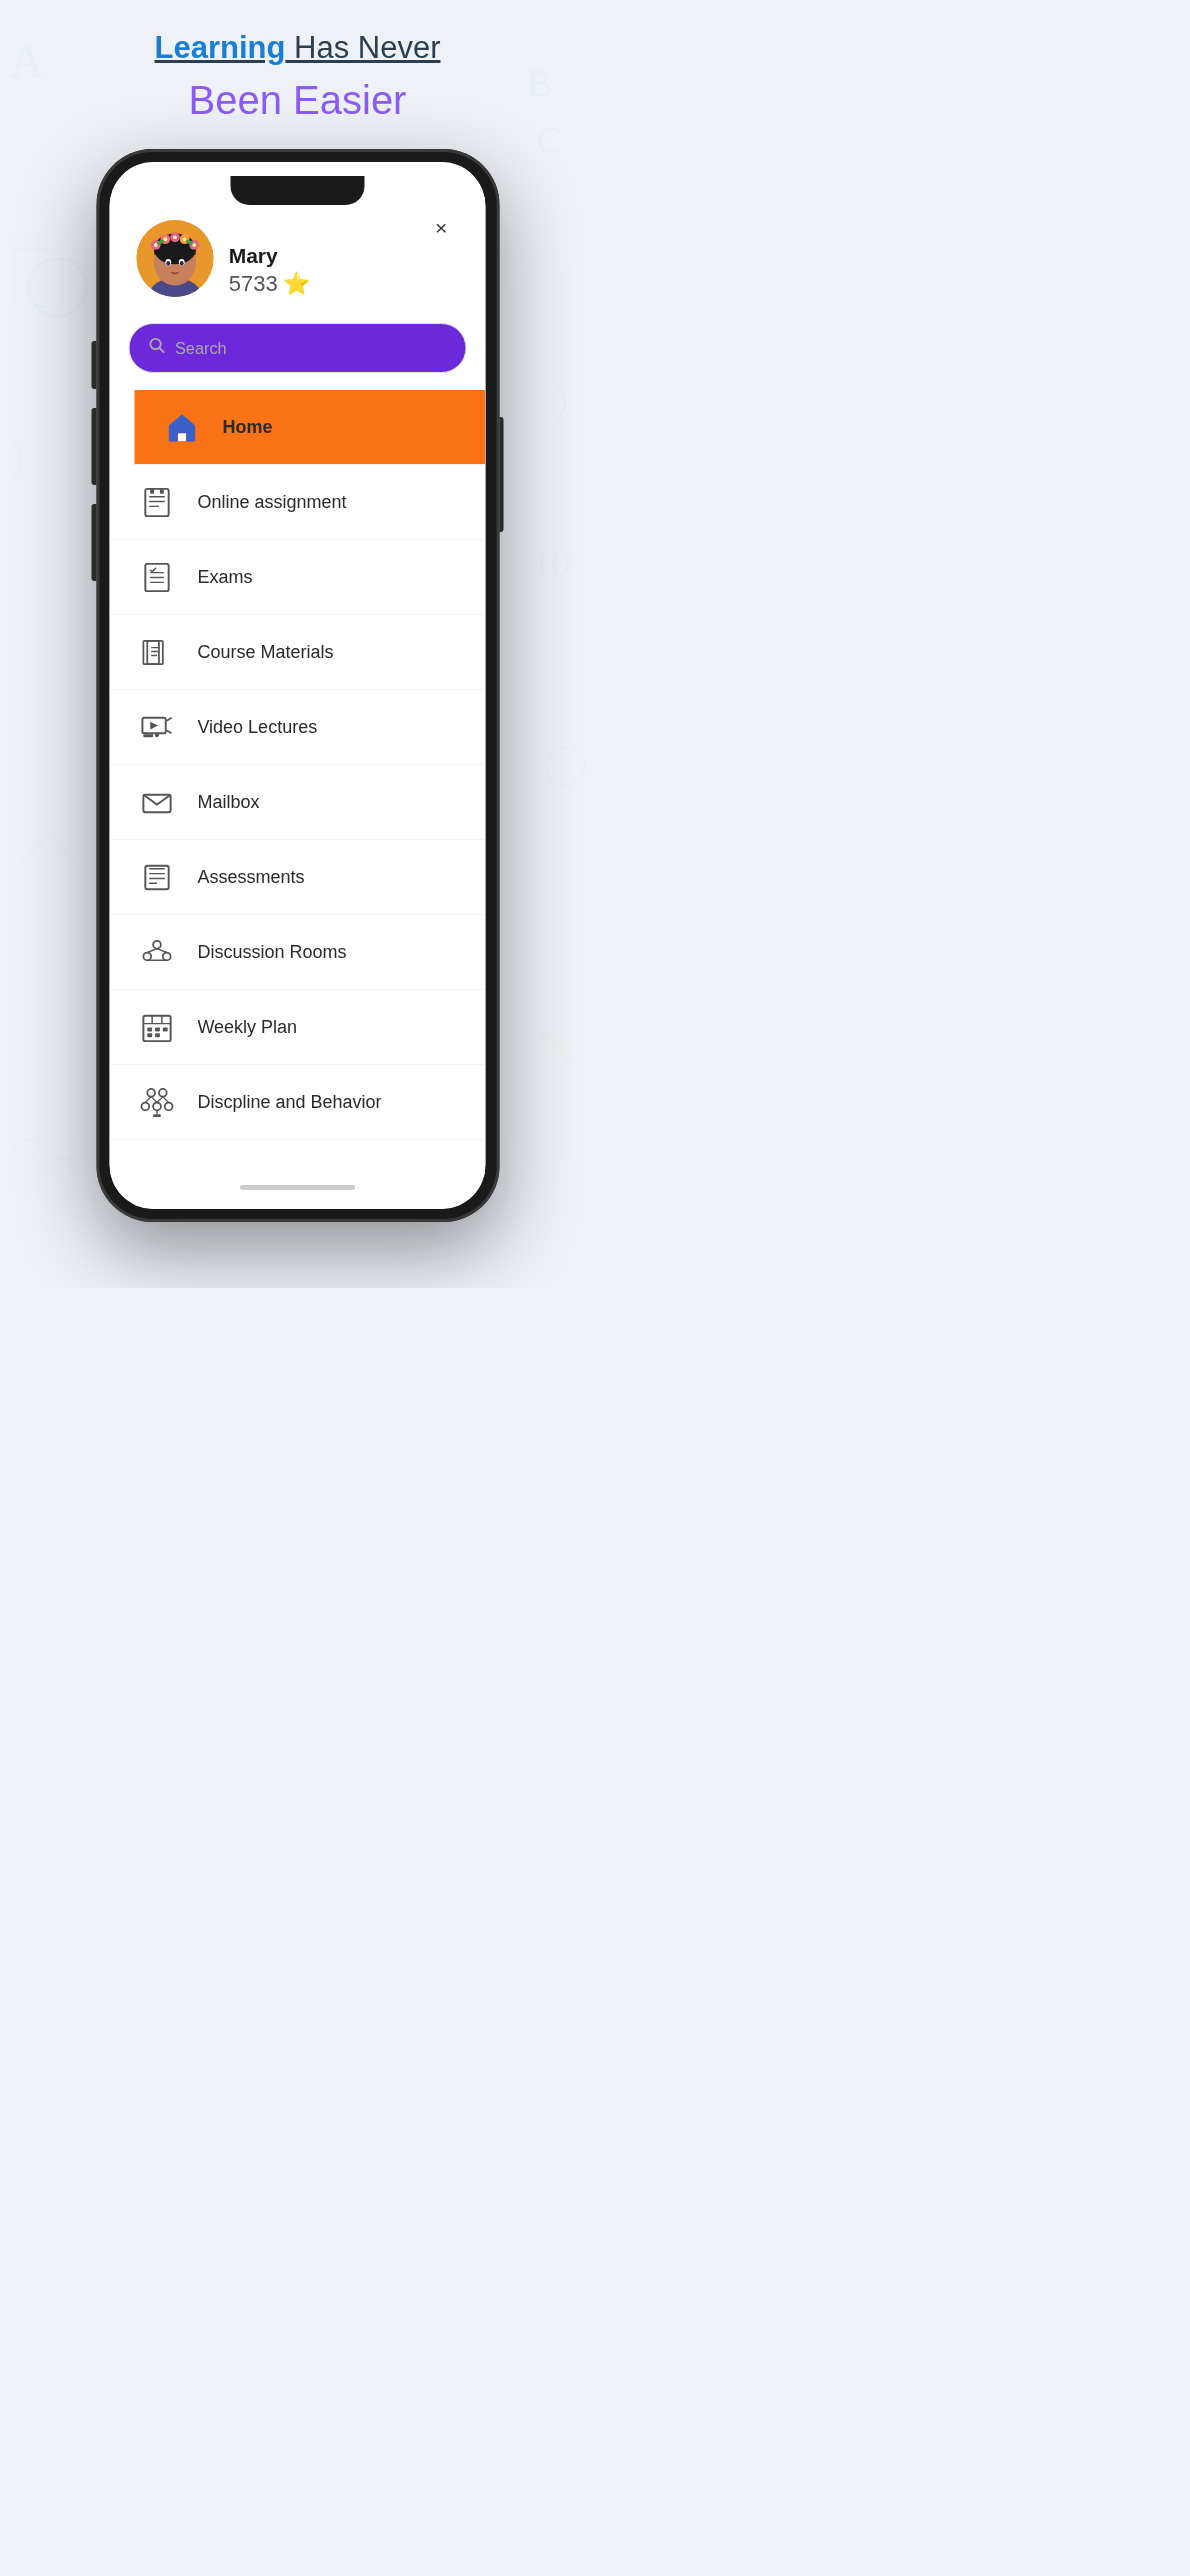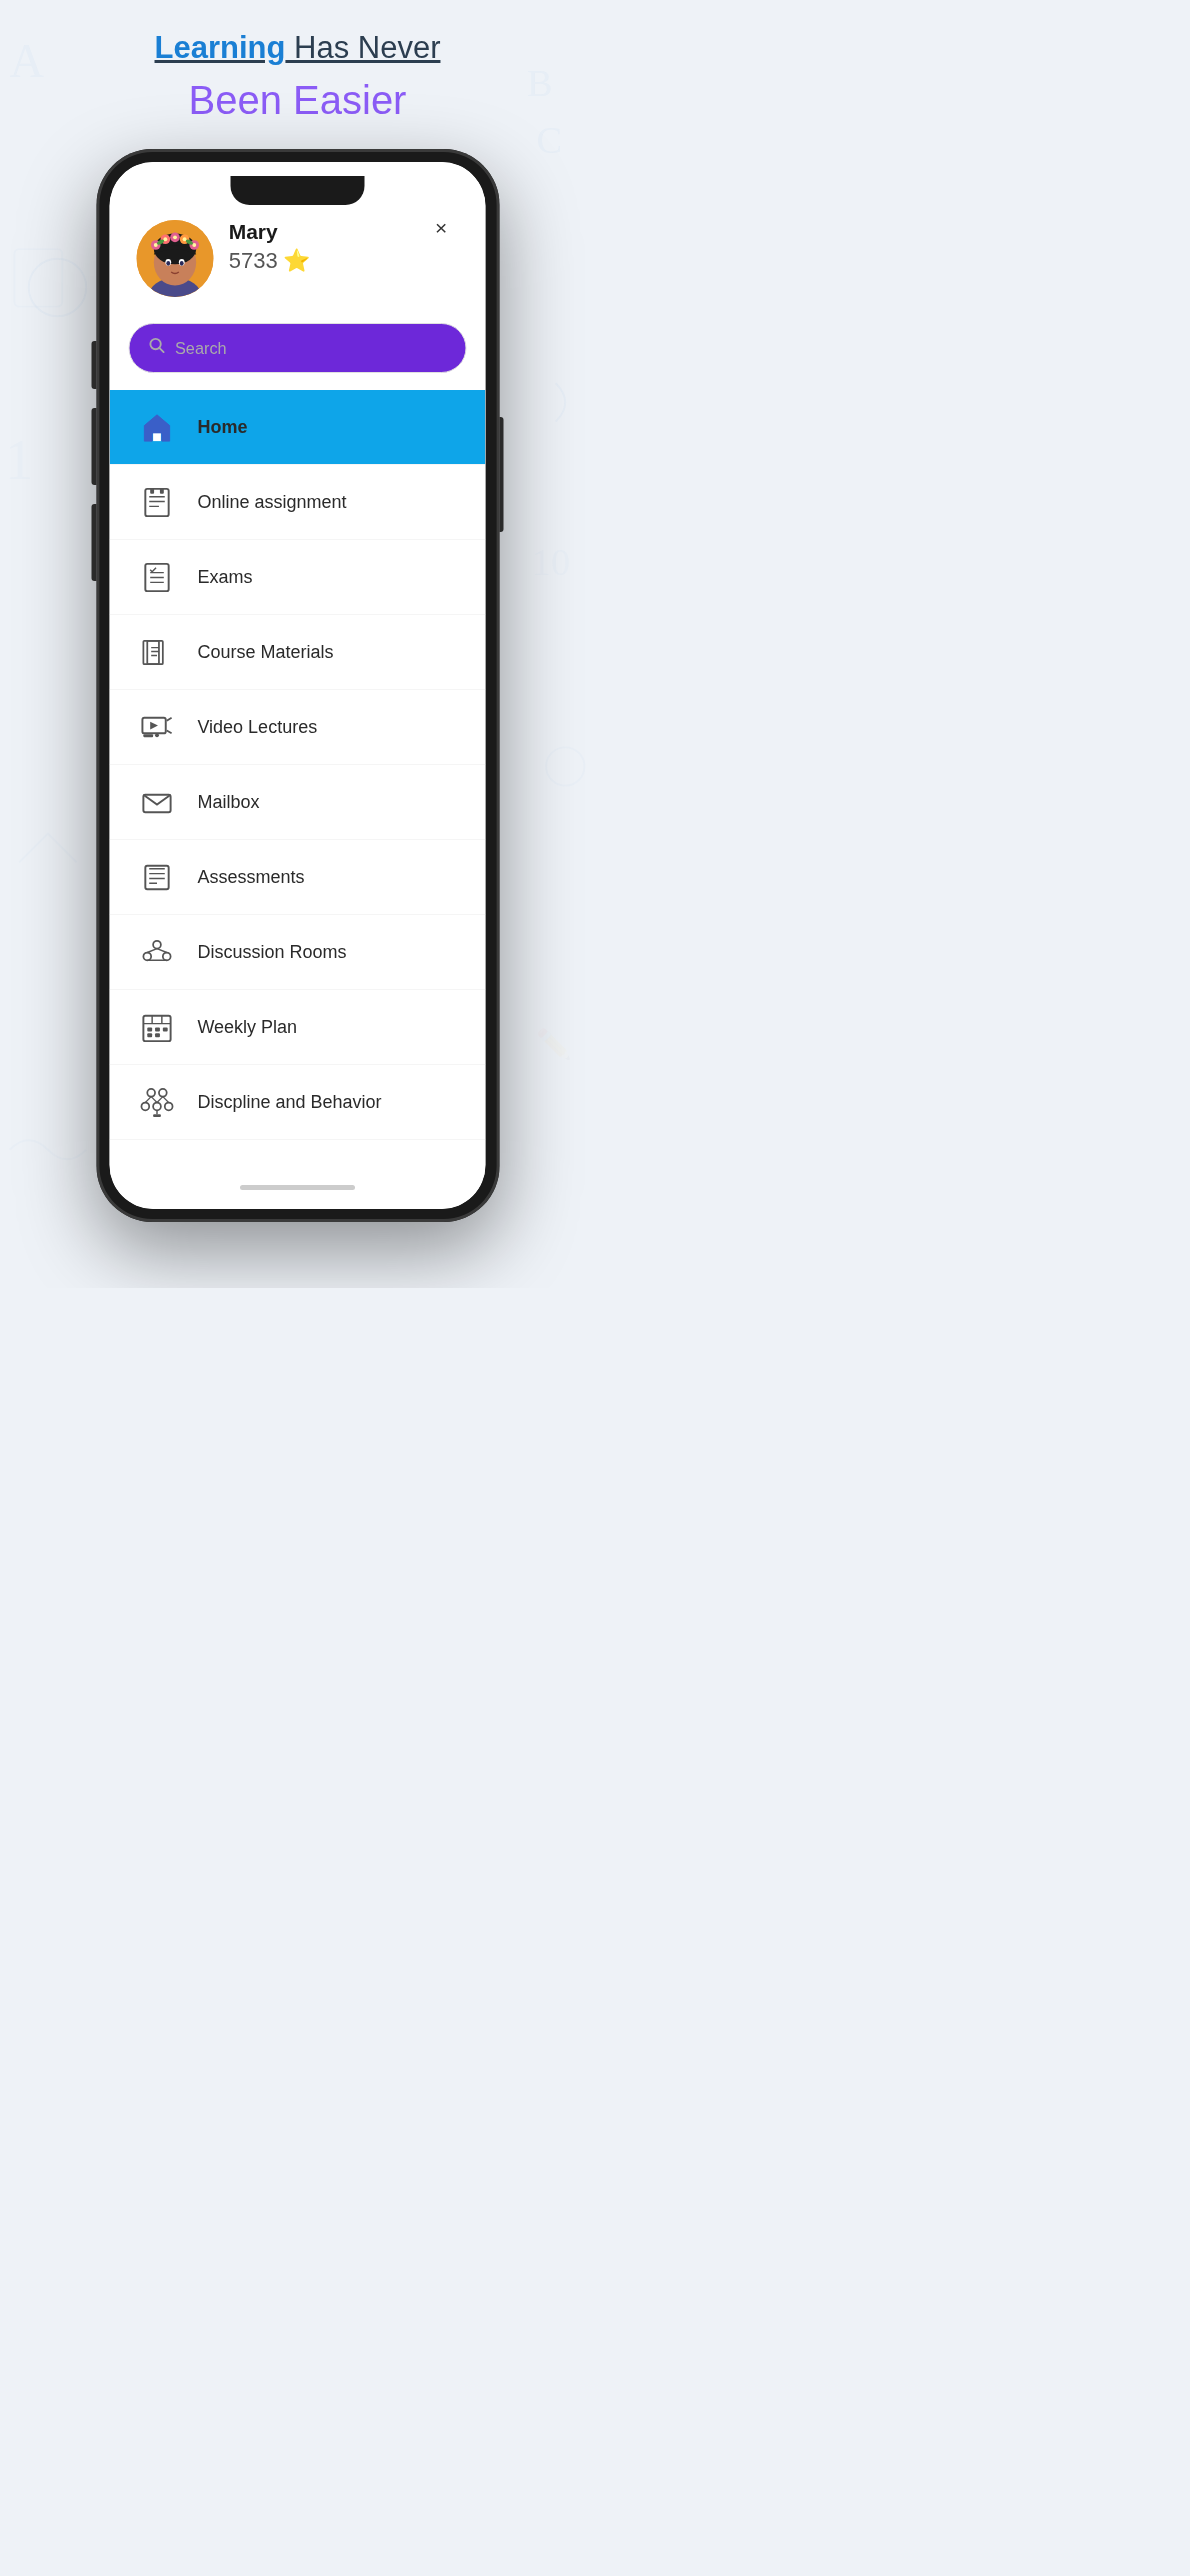--- a/index.html
+++ b/index.html
@@ -150,21 +150,21 @@
       z-index: 10;
       font-weight: 300;
     }
 
     
     .user-profile {
       position: absolute;
       top: 58px;
       left: 27px;
       display: flex;
-      align-items: flex-start;
+      align-items: flex-end;
       gap: 15.3px;
     }
 
     .avatar {
       width: 77px;
       height: 77px;
       border-radius: 50%;
       background: #e8a040;
       overflow: hidden;
       position: relative;
@@ -231,21 +231,22 @@
     .menu-item {
       display: flex;
       align-items: center;
       padding: 0 27px;
       height: 75px;
       cursor: pointer;
       border-bottom: 1px solid #f5f5f5;
     }
 
     .menu-item.active {
-      background: #0ea5e9;
+      background: #f97316;
+      margin-left: 25px;
     }
 
     .menu-item-icon {
       width: 42px;
       height: 42px;
       display: flex;
       align-items: center;
       justify-content: center;
       margin-right: 19px;
       flex-shrink: 0;

